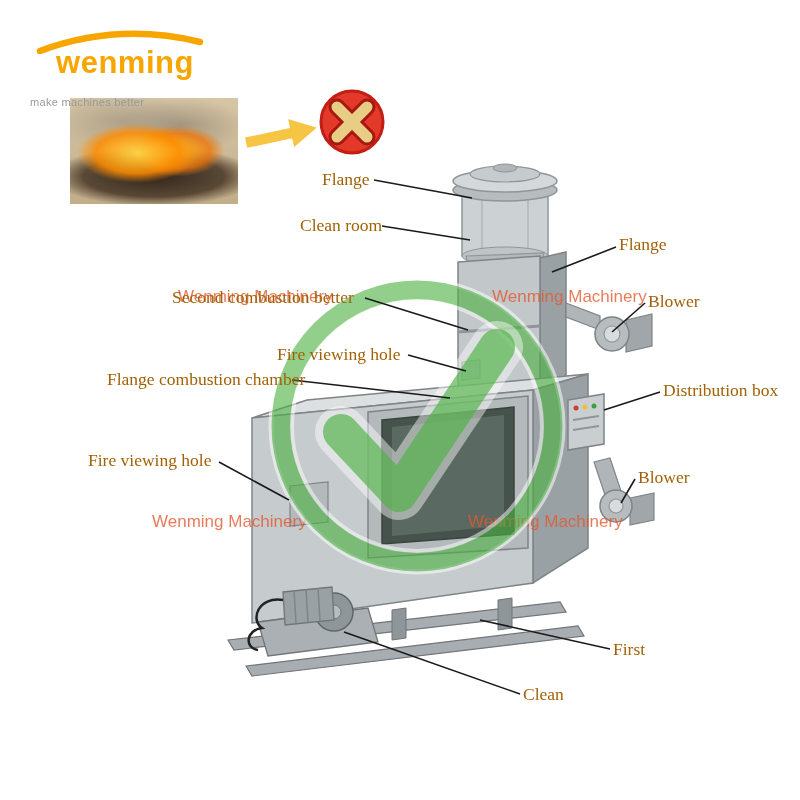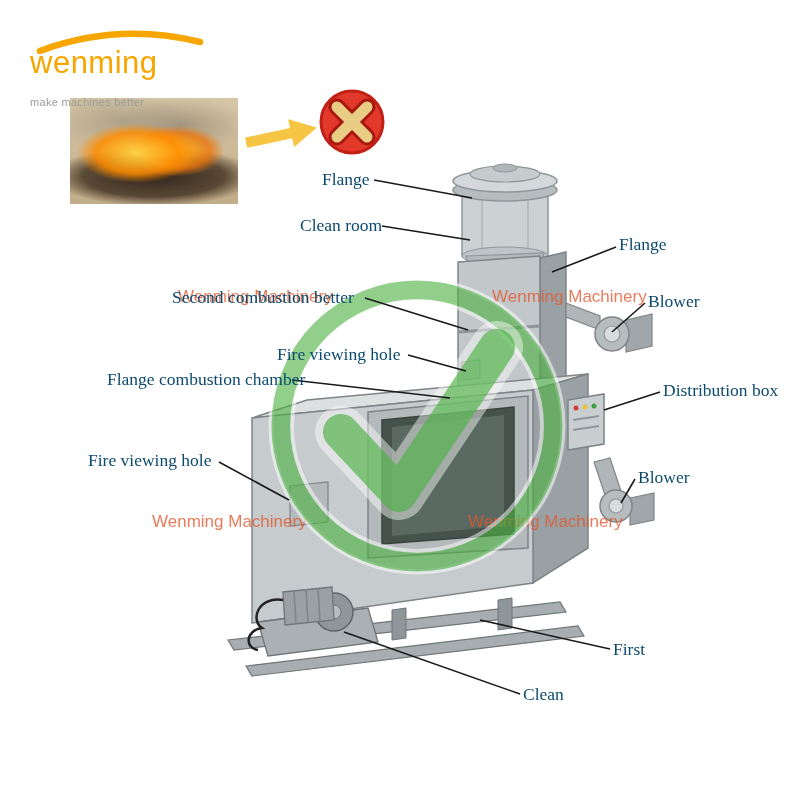--- a/index.html
+++ b/index.html
@@ -3,27 +3,27 @@
 <meta charset="utf-8">
 <style>
   html,body{margin:0;padding:0;}
   body{
     width:800px;height:800px;position:relative;overflow:hidden;
     background:#ffffff;font-family:"Liberation Sans",sans-serif;
   }
   .scene{position:absolute;left:0;top:0;width:800px;height:800px;z-index:1;}
   .label{
     position:absolute;font-family:"Liberation Serif",serif;
-    font-size:17.5px;color:#0c4a6e;white-space:nowrap;z-index:3;
+    font-size:17.5px;color:#a16207;white-space:nowrap;z-index:3;
   }
   .logo{position:absolute;left:30px;top:22px;z-index:3;width:190px;}
   .logo-swoosh{display:block;}
   .logo-brand{
-    font-weight:normal;font-size:31px;color:#f7a600;letter-spacing:.5px;
-    line-height:1;margin-top:-7px;
+    font-weight:bold;font-size:31px;color:#f7a600;letter-spacing:.5px;
+    line-height:1;margin-top:-7px;text-align:center;
   }
   .logo-tagline{font-size:11px;color:#9a9a9a;letter-spacing:.3px;margin-top:18px;}
   .photo{
     position:absolute;left:70px;top:98px;width:168px;height:106px;z-index:2;
     background-color:#cdbb9b;
     background-image:
       radial-gradient(ellipse 45% 35% at 40% 52%, rgba(255,215,70,.95), rgba(255,140,0,.85) 55%, rgba(255,140,0,0) 80%),
       radial-gradient(ellipse 35% 30% at 64% 50%, rgba(255,190,40,.9), rgba(238,118,10,.8) 55%, rgba(238,118,10,0) 80%),
       radial-gradient(ellipse 70% 32% at 50% 74%, rgba(42,30,22,.95), rgba(62,46,30,.8) 60%, rgba(62,46,30,0) 88%),
       radial-gradient(ellipse 60% 40% at 30% 22%, rgba(148,138,122,.55), rgba(148,138,122,0) 70%),

